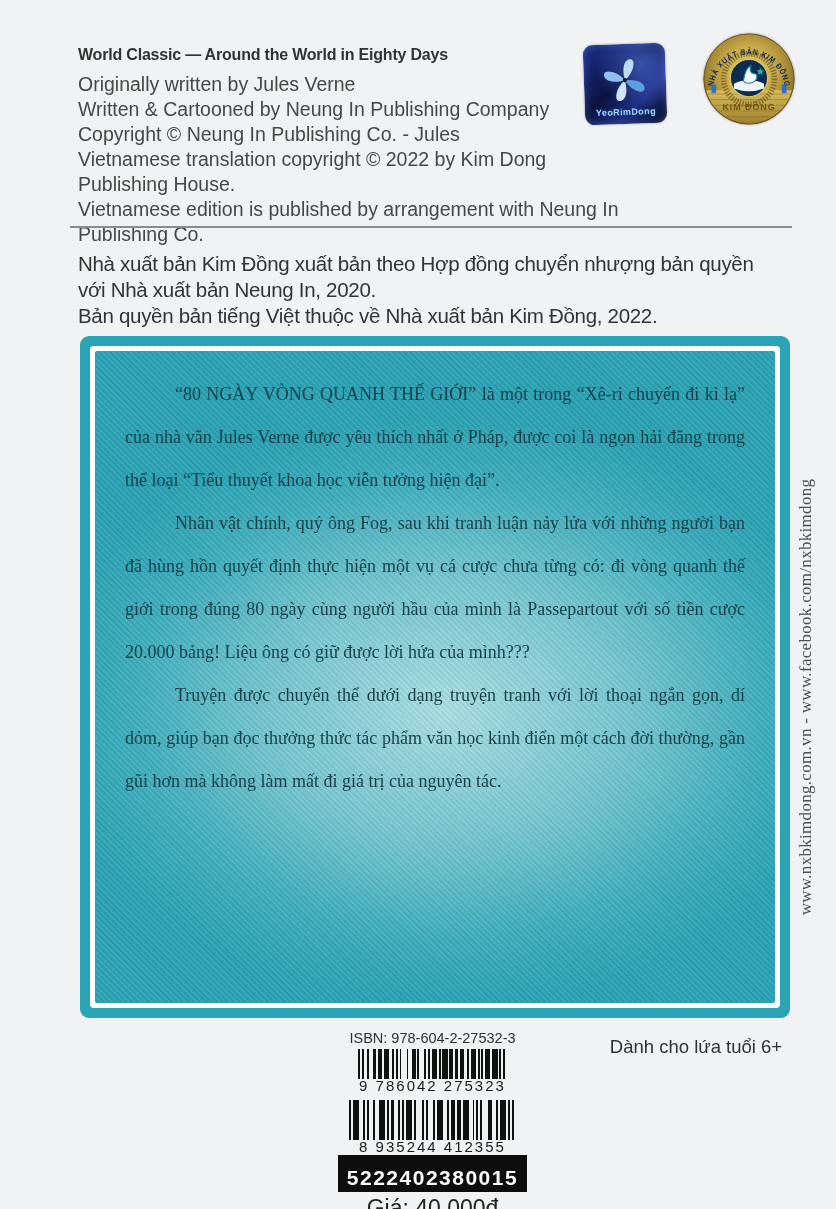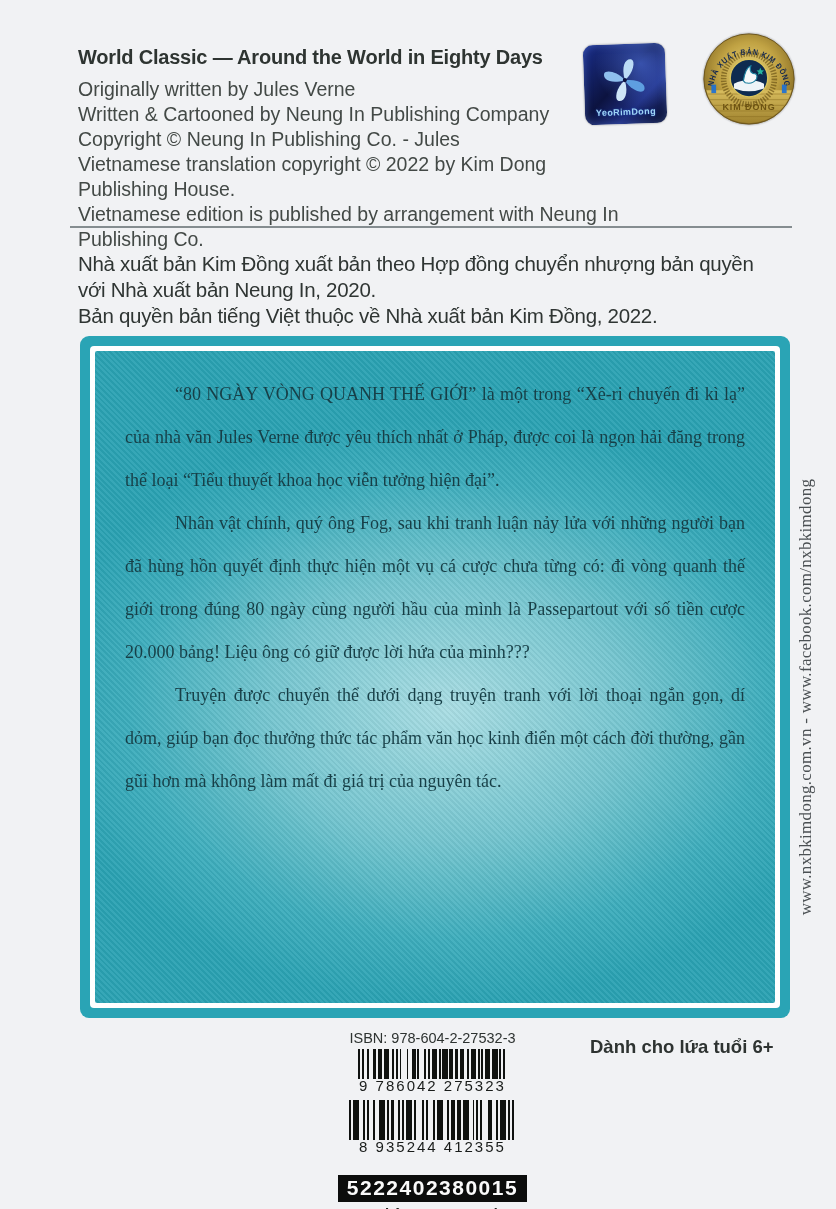--- a/index.html
+++ b/index.html
@@ -7,21 +7,21 @@
     width:836px;height:1209px;position:relative;overflow:hidden;
     background:#f1f2f4;
     font-family:"Liberation Sans",sans-serif;
     color:#3c4240;
   }
   .page{position:absolute;inset:0;}
 
   
   .copyright-block{position:absolute;left:78px;top:46px;width:560px;}
   .cr-title{
-    font-weight:bold;font-size:20px;letter-spacing:-0.2px;color:#2e3431;
+    font-weight:bold;font-size:16px;letter-spacing:-0.2px;color:#2e3431;
     margin-bottom:8px;font-stretch:condensed;
   }
   .cr-line{font-size:19.5px;line-height:25px;color:#434946;}
 
   
   .sticker-square{
     position:absolute;left:584px;top:44px;width:82px;height:80px;
     border-radius:10px;transform:rotate(-2deg);
     background:
       radial-gradient(circle at 70% 25%, rgba(90,130,255,.55), rgba(0,0,40,0) 55%),
@@ -89,26 +89,26 @@
   .bars span{display:block;height:100%;}
   .bars .bar{background:#101210;}
   .bars .gap{background:transparent;}
   .digits{
     font-size:15px;color:#191c1a;letter-spacing:2px;margin-top:-2px;
     background:transparent;
   }
   .product-code{
     display:inline-block;background:#0c0d0c;color:#fafafa;
     font-size:21px;font-weight:bold;letter-spacing:1.5px;
-    padding:1px 9px 2px 9px;margin-top:20px;
+    padding:11px 9px 2px 9px;margin-top:0;
   }
   .price{font-size:23px;color:#202421;margin-top:3px;}
   .age-label{
-    position:absolute;left:590px;top:1036px;width:212px;text-align:left;
-    font-size:18.5px;color:#2e3331;font-weight:bold;
+    position:absolute;left:590px;top:1036px;width:212px;text-align:center;
+    font-size:18.5px;color:#2e3331;
   }
 </style>
 </head>
 <body>
 
 <div class="page">
 
   <header class="copyright-block">
     <div class="cr-title">World Classic — Around the World in Eighty Days</div>
     <div class="cr-line">Originally written by Jules Verne</div>

